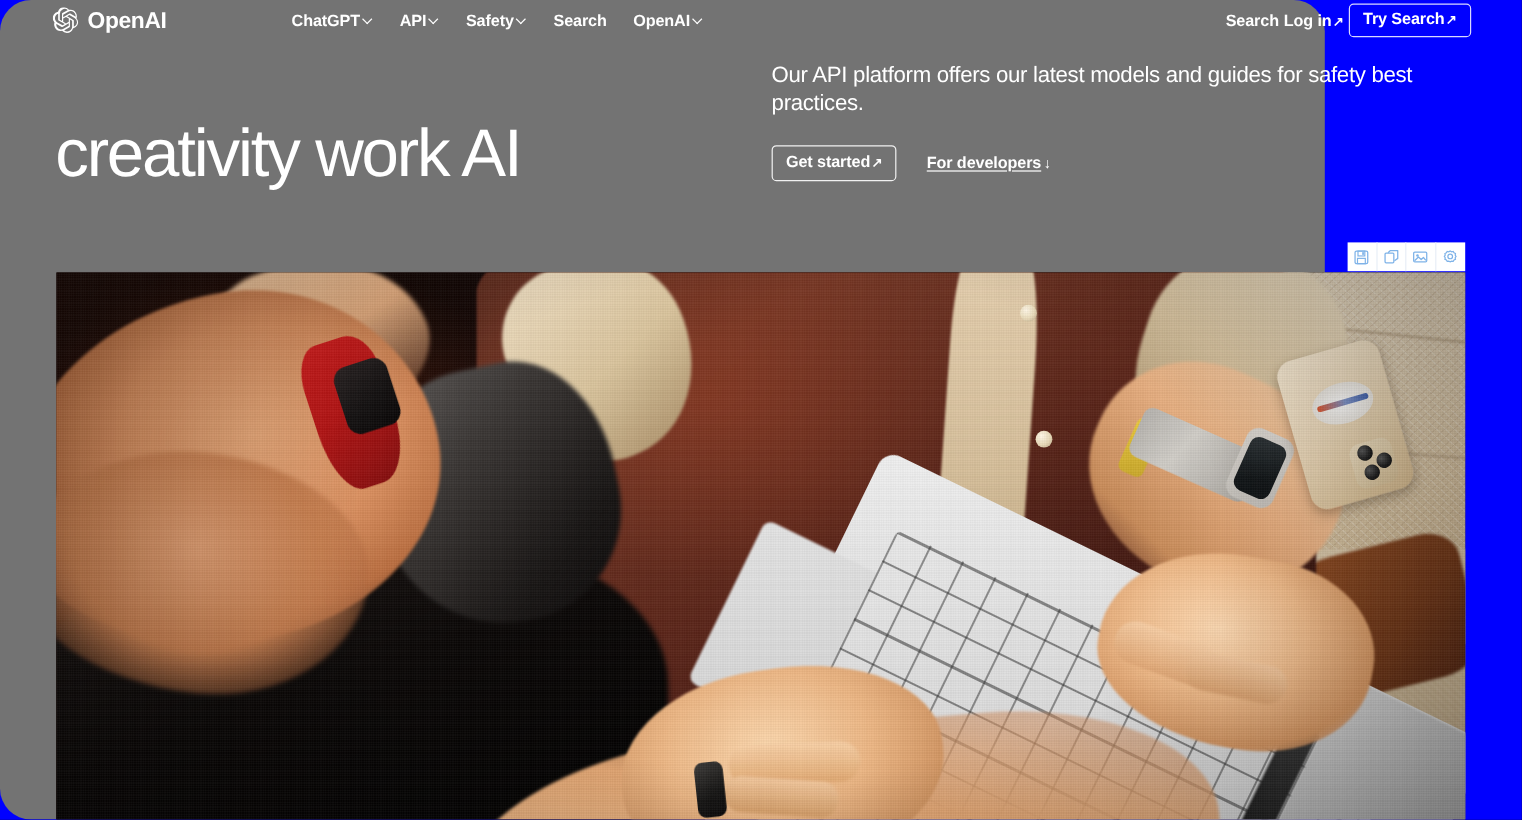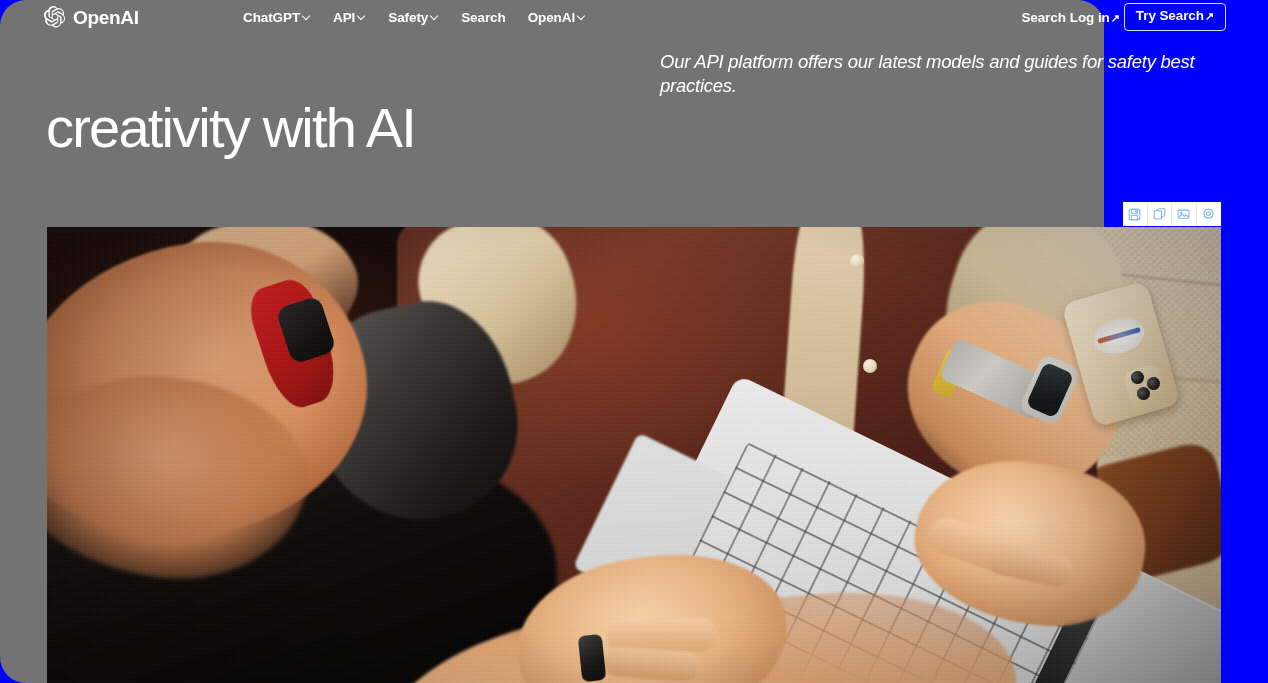--- a/index.html
+++ b/index.html
@@ -118,24 +118,23 @@
   }
   .headline {
     font-size: 56px;
     line-height: 1.0;
     font-weight: 400;
     color: #ffffff;
     letter-spacing: -1.8px;
   }
   .hero-right {
     position: absolute;
-    left: 660px;
+    left: 643px;
     top: 50px;
     width: 575px;
-    font-style: italic;
   }
   .subhead {
     font-size: 18.5px;
     line-height: 1.32;
     font-weight: 400;
     color: #ffffff;
     letter-spacing: -0.25px;
   }
   .cta-row {
     margin-top: 22px;
@@ -609,26 +608,34 @@
       </span>
       <span class="try-btn">
         <span>Try Search</span><span class="arrow-ne">↗</span>
       </span>
     </div>
   </nav>
 
   <div class="hero-left">
     <h1 class="headline">
       <br>
-      <span>creativity with AI</span>
+      <span>creativity work AI</span>
     </h1>
   </div>
 
   <div class="hero-right">
     <p class="subhead">Our API platform offers our latest models and guides for safety best practices.</p>
+    <div class="cta-row">
+      <span class="btn-outline">
+        <span>Get started</span><span class="arrow-ne">↗</span>
+      </span>
+      <span class="link-underline">
+        <span>For developers</span><span class="arrow-down">↓</span>
+      </span>
+    </div>
   </div>
 
   <div class="media-toolbar">
     <div class="tb-btn">
       <span>
         <svg width="13" height="13" viewBox="0 0 16 16">
           <rect x="1.5" y="1.5" width="13" height="13" rx="1.5" fill="none" stroke="#7FB3E8" stroke-width="1.3"></rect>
           <rect x="4.5" y="1.5" width="7" height="5" fill="none" stroke="#7FB3E8" stroke-width="1.2"></rect>
           <rect x="4" y="9" width="8" height="5.5" fill="none" stroke="#7FB3E8" stroke-width="1.2"></rect>
           <rect x="8.8" y="2.6" width="1.8" height="2.8" fill="#7FB3E8"></rect>

